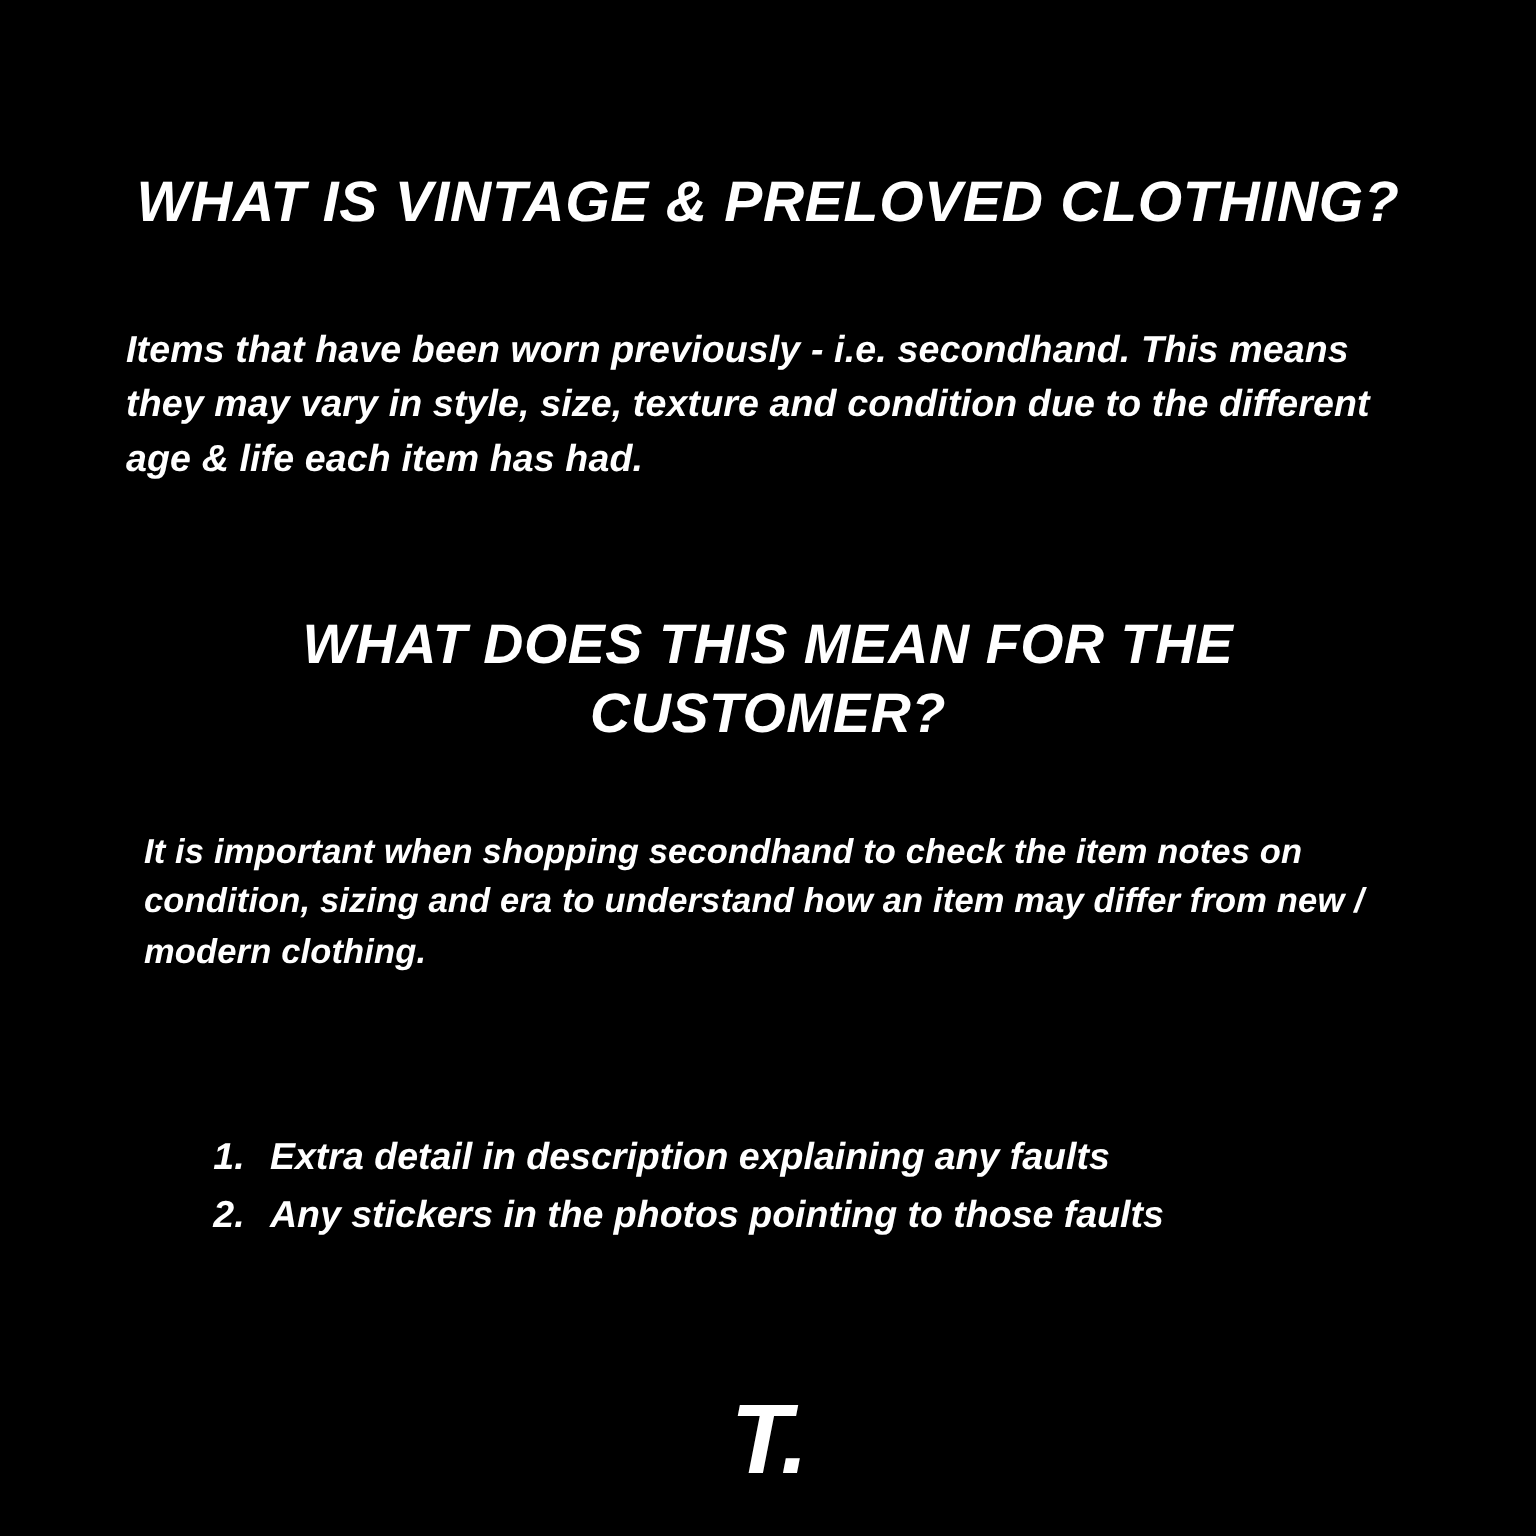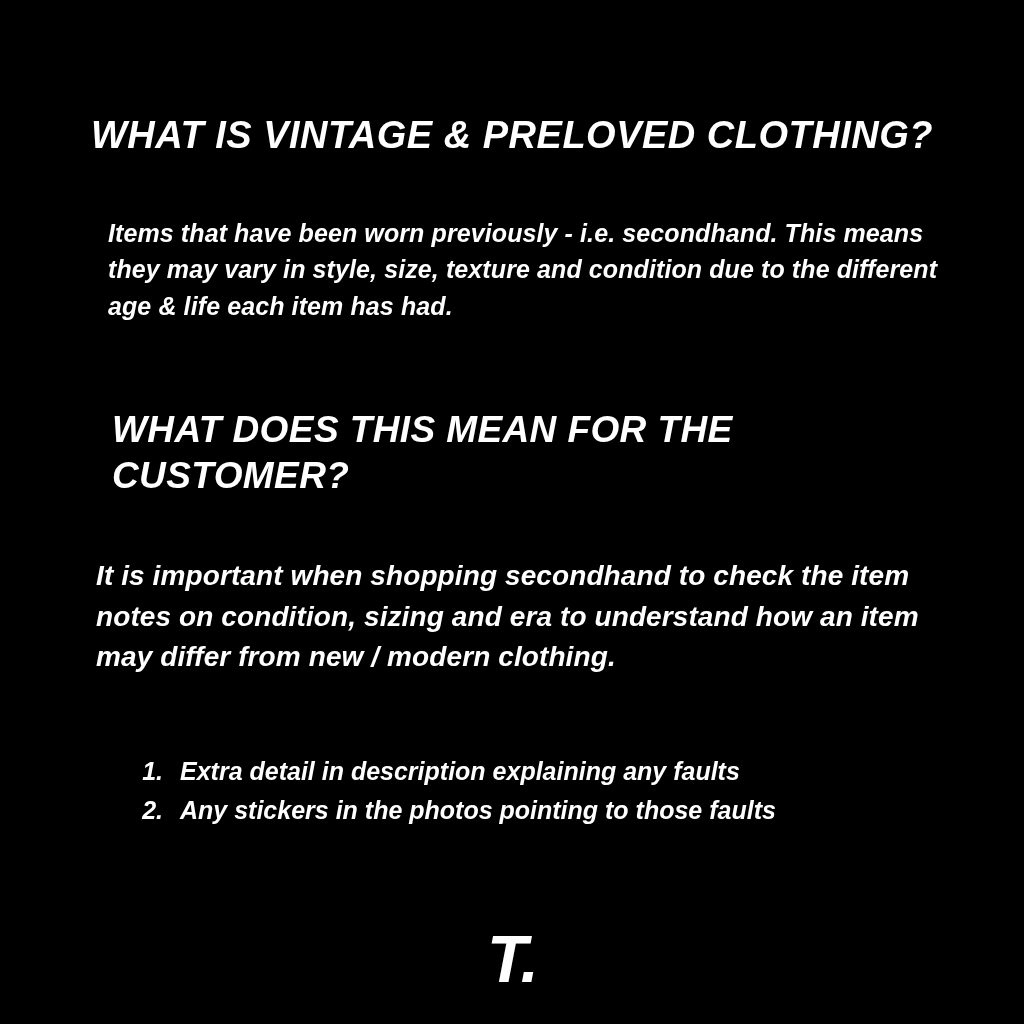--- a/index.html
+++ b/index.html
@@ -30,47 +30,48 @@
     font-size: 38px;
     font-weight: bold;
     font-style: italic;
     letter-spacing: 0.5px;
     line-height: 1.15;
     text-transform: uppercase;
     margin-top: 40px;
   }
   .para-1 {
     position: absolute;
-    left: 108px;
+    left: 84px;
     top: 190px;
     width: 840px;
     font-size: 25px;
     font-weight: bold;
     font-style: italic;
     line-height: 1.45;
     letter-spacing: 0.1px;
   }
   .heading-2 {
     position: absolute;
     left: 112px;
     top: 376px;
     width: 800px;
+    text-align: center;
     font-size: 37px;
     font-weight: bold;
     font-style: italic;
     line-height: 1.25;
     letter-spacing: 0.4px;
     text-transform: uppercase;
   }
   .para-2 {
     position: absolute;
     left: 96px;
     top: 528px;
     width: 840px;
-    font-size: 28px;
+    font-size: 23px;
     font-weight: bold;
     font-style: italic;
     line-height: 1.45;
     letter-spacing: 0.1px;
   }
   .para-3 {
     position: absolute;
     left: 96px;
     top: 680px;
     width: 840px;

